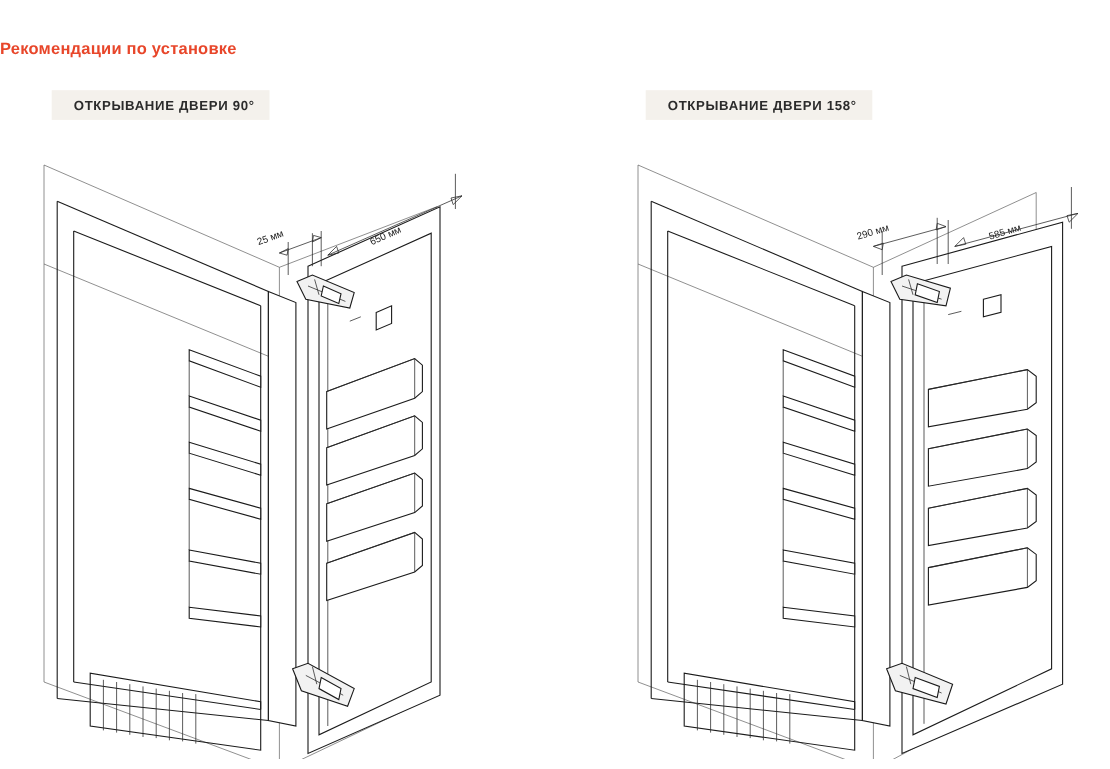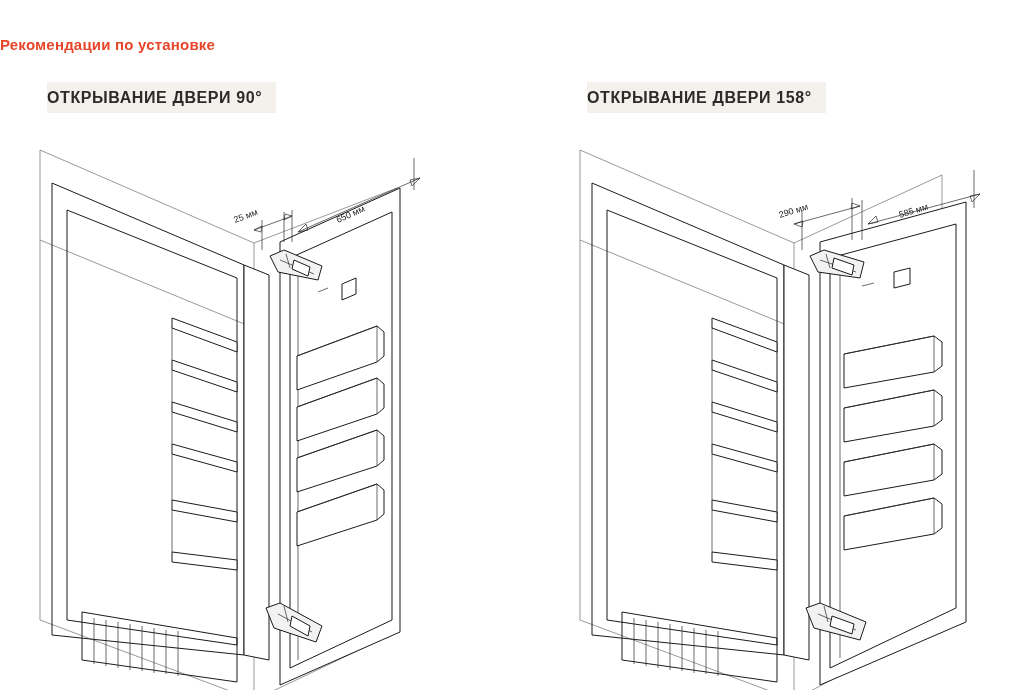--- a/index.html
+++ b/index.html
@@ -34,24 +34,24 @@
   }
   .panel-left  { left: 22px; }
   .panel-right { left: 562px; }
 
   .panel-label {
     position: absolute;
     top: 22px;
     left: 25px;
     background: #f4f1ec;
     color: #2b2b2b;
-    font-size: 16px;
+    font-size: 12px;
     font-weight: bold;
     letter-spacing: 0.6px;
-    padding: 7px 14px 6px 0;
+    padding: 7px 14px 6px 20px;
     white-space: nowrap;
   }
   .drawing {
     position: absolute;
     top: 0;
     left: 0;
   }
   svg { display: block; }
   .ln  { fill: none; stroke: #1b1b1b; stroke-width: 1; }
   .ln-thin { fill: none; stroke: #2b2b2b; stroke-width: 0.7; }

